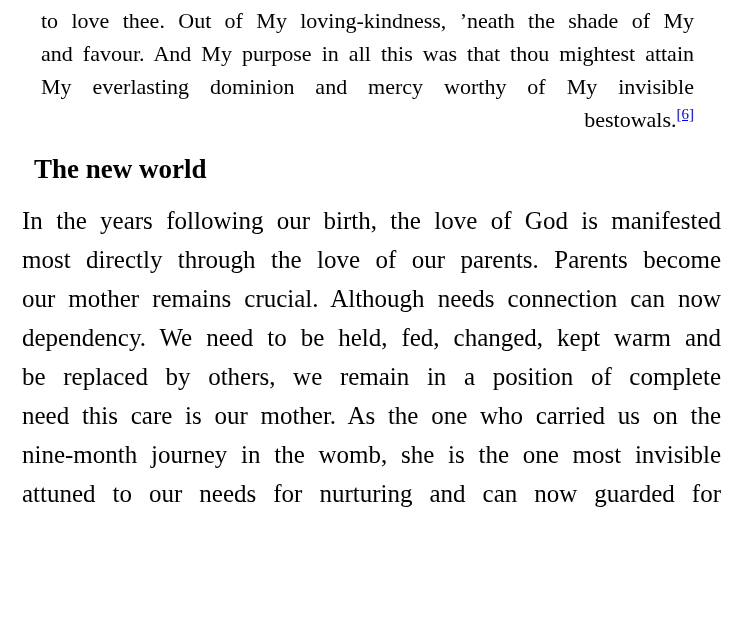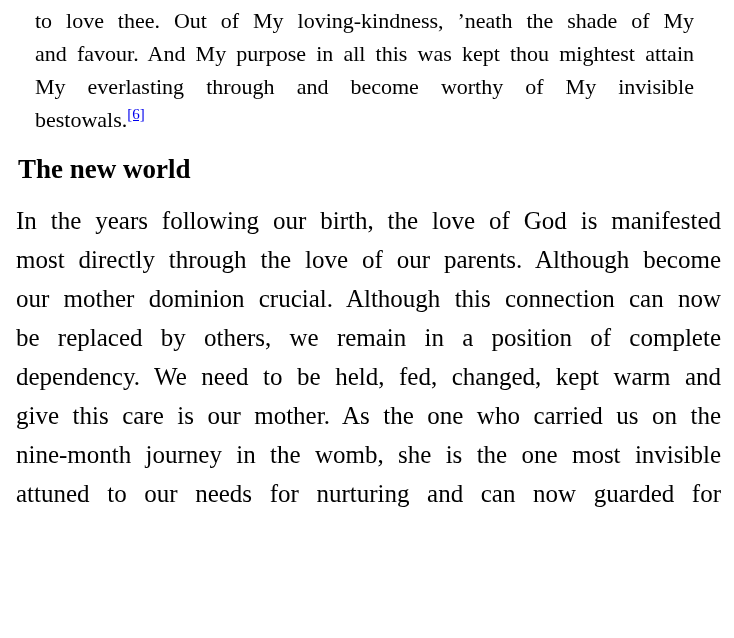--- a/index.html
+++ b/index.html
@@ -5,71 +5,71 @@
   * { margin: 0; padding: 0; box-sizing: border-box; }
   html, body { background: #ffffff; }
   body {
     width: 734px;
     height: 638px;
     overflow: hidden;
     font-family: "Liberation Serif", "DejaVu Serif", serif;
     color: #000000;
   }
   main.page {
-    padding: 4px 13px 0 16px;
+    padding: 4px 13px 0 22px;
   }
   blockquote.quote-par {
     margin: 0 27px 16px 19px;
     font-size: 22px;
   }
   blockquote.quote-par .line { line-height: 33px; }
   .line { display: block; }
   .line.just {
     text-align: justify;
     text-align-last: justify;
     -moz-text-align-last: justify;
   }
-  .line.last { text-align: left; }
+  .line.last { text-align: right; }
   sup.fnref {
     line-height: 0;
     font-size: 15px;
     vertical-align: super;
   }
   sup.fnref a {
     color: #0000EE;
     text-decoration: underline;
     cursor: pointer;
   }
   h2.section-heading {
     font-size: 27px;
     line-height: 34px;
     font-weight: bold;
-    margin: 0 0 15px 2px;
+    margin: 0 0 15px 12px;
   }
   .body-par { font-size: 25px; }
   .body-par .line { line-height: 39px; }
 </style>
 </head>
 <body>
 
 <main class="page">
 
   <blockquote class="quote-par">
-    <span><span class="line just">to love thee. Out of My loving-kindness, ’neath the shade of My</span><span class="line just">and favour. And My purpose in all this was kept thou mightest attain</span><span class="line just">My everlasting through and become worthy of My invisible</span></span>
+    <span><span class="line just">to love thee. Out of My loving-kindness, ’neath the shade of My</span><span class="line just">and favour. And My purpose in all this was that thou mightest attain</span><span class="line just">My everlasting dominion and mercy worthy of My invisible</span></span>
     <span class="line last">
       <span>bestowals.</span><sup class="fnref"><a>[6]</a></sup>
     </span>
   </blockquote>
 
   <h2 class="section-heading">The new world</h2>
 
   <p class="body-par">
       <span class="line just">In the years following our birth, the love of God is manifested</span>
-      <span class="line just">most directly through the love of our parents. Although become</span>
-      <span class="line just">our mother dominion crucial. Although this connection can now</span>
+      <span class="line just">most directly through the love of our parents. Parents become</span>
+      <span class="line just">our mother remains crucial. Although needs connection can now</span>
+      <span class="line just">dependency. We need to be held, fed, changed, kept warm and</span>
       <span class="line just">be replaced by others, we remain in a position of complete</span>
-      <span class="line just">dependency. We need to be held, fed, changed, kept warm and</span>
-      <span class="line just">give this care is our mother. As the one who carried us on the</span>
+      <span class="line just">need this care is our mother. As the one who carried us on the</span>
       <span class="line just">nine-month journey in the womb, she is the one most invisible</span>
       <span class="line just">attuned to our needs for nurturing and can now guarded for</span>
     </p>
 
 </main>
 
 </body></html>

